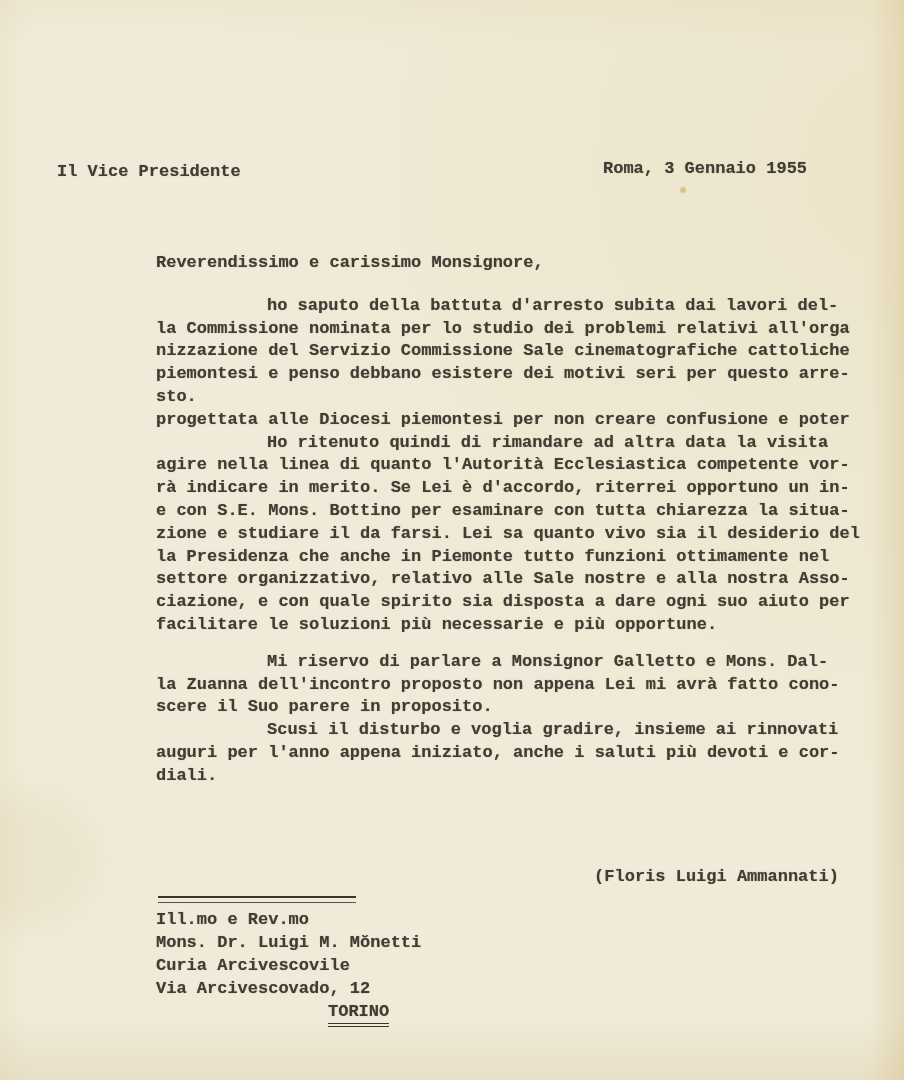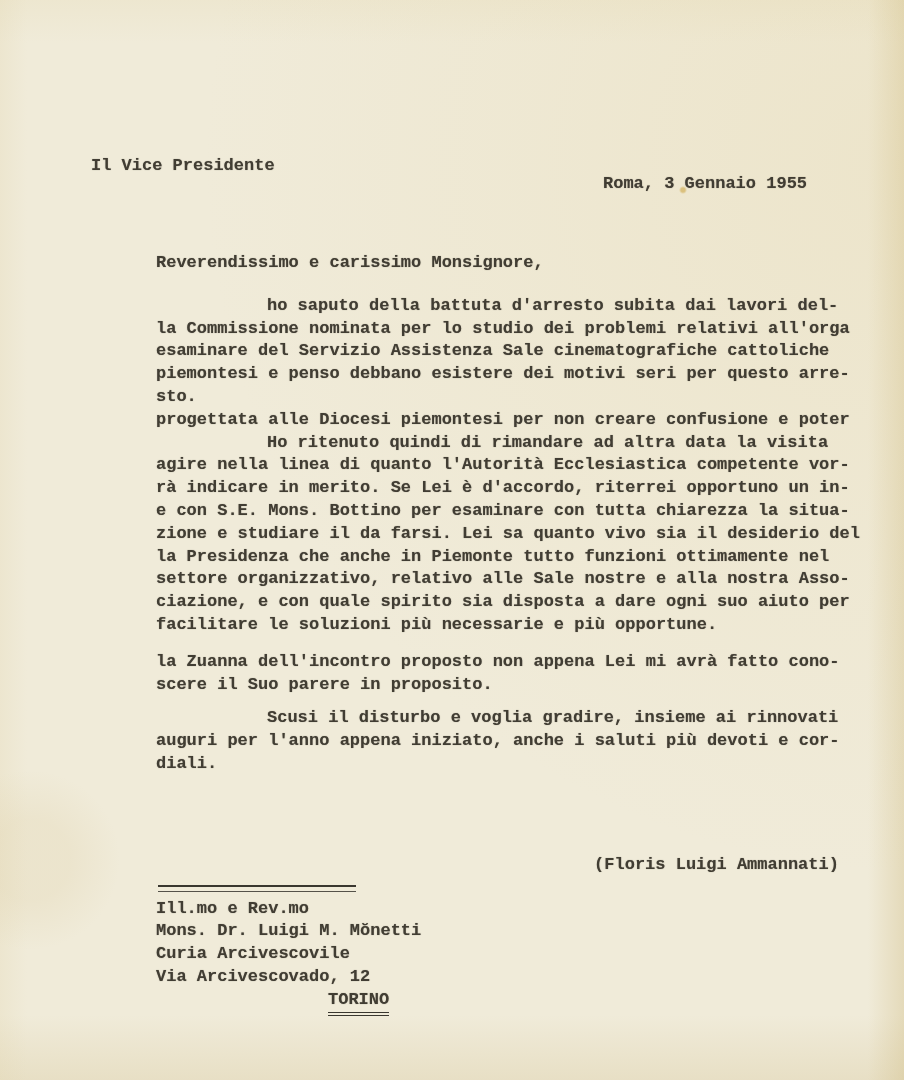--- a/index.html
+++ b/index.html
@@ -14,27 +14,27 @@
       radial-gradient(circle at 30px 860px, rgba(216,198,150,.18) 0 40px, rgba(216,198,150,0) 90px),
       radial-gradient(ellipse at 100% 15%, rgba(224,206,152,.22), rgba(224,206,152,0) 55%),
       linear-gradient(to right, rgba(226,214,176,.25) 0, rgba(226,214,176,0) 3%, rgba(226,214,176,0) 96%, rgba(206,186,128,.35) 100%),
       linear-gradient(to bottom, rgba(230,220,184,.28) 0, rgba(230,220,184,0) 4%, rgba(230,220,184,0) 94%, rgba(212,196,150,.3) 100%);
     font-family:"Liberation Mono","DejaVu Sans Mono",monospace;
     font-weight:700;
     font-size:17px;
     color:#413d33;
     text-shadow:0 0 1px rgba(65,61,51,.55);
   }
-  .sender{position:absolute;left:57px;top:155px;line-height:22px;white-space:pre;margin-left:34px;}
-  .dateline{position:absolute;left:603px;top:173px;line-height:22px;white-space:pre;}
+  .sender{position:absolute;left:57px;top:161px;line-height:22px;white-space:pre;}
+  .dateline{position:absolute;left:603px;top:158px;line-height:22px;white-space:pre;}
   .content{position:absolute;left:156px;top:252px;width:736px;}
   .salutation{line-height:22.8px;margin-bottom:20px;white-space:pre;}
   .para{margin:0;}
   .para.gap3{margin-top:14px;}
-  .para.gap4{margin-top:11px;}
+  .para.gap4{}
   .line{line-height:22.8px;white-space:pre;}
   .line.indent{padding-left:111px;}
   .u{text-underline-offset:3px;}
   .signature{margin-top:78px;padding-left:385px;line-height:22.8px;white-space:pre;text-align:center;}
   .recipient{margin-top:8px;}
   .rule{
     width:198px;height:4px;margin:0 0 6px 2px;
     border-top:2px solid #3a372f;
     border-bottom:1px solid rgba(58,55,47,.85);
   }
@@ -51,37 +51,38 @@
   <div class="sender">Il Vice Presidente</div>
   <div class="dateline">Roma, 3 Gennaio 1955</div>
 
   <div class="content">
     <div class="salutation">Reverendissimo e carissimo Monsignore,</div>
 
     <div id="letter-body">
         <div class="para">
           <div class="line indent"><span>ho saputo della battuta d'arresto subita dai lavori del-</span></div>
           <div class="line"><span>la Commissione nominata per lo studio dei problemi relativi all'or</span><span class="u">ga</span></div>
-          <div class="line"><span>esaminare del Servizio Assistenza Sale cinematografiche cattoliche</span></div>
+          <div class="line"><span>nizzazione del Servizio Commissione Sale cinematografiche cattoliche</span></div>
           <div class="line"><span>piemontesi e penso debbano esistere dei motivi seri per questo arre-</span></div>
           <div class="line"><span>sto.</span></div>
         </div>
         <div class="para">
           <div class="line"><span>progettata alle Diocesi piemontesi per non creare confusione e poter</span></div>
           <div class="line indent"><span>Ho ritenuto quindi di rimandare ad altra data la visita</span></div>
           <div class="line"><span>agire nella linea di quanto l'Autorità Ecclesiastica competente vor-</span></div>
           <div class="line"><span>rà indicare in merito. Se Lei è d'accordo, riterrei opportuno un in-</span></div>
           <div class="line"><span>e con S.E. Mons. Bottino per esaminare con tutta chiarezza la situa-</span></div>
           <div class="line"><span>zione e studiare il da farsi. Lei sa quanto vivo sia il desiderio de</span><span class="u">l</span></div>
           <div class="line"><span>la Presidenza che anche in Piemonte tutto funzioni ottimamente nel</span></div>
           <div class="line"><span>settore organizzativo, relativo alle Sale nostre e alla nostra Asso-</span></div>
           <div class="line"><span>ciazione, e con quale spirito sia disposta a dare ogni suo aiuto per</span></div>
           <div class="line"><span>facilitare le soluzioni più necessarie e più opportune.</span></div>
         </div>
         <div class="para gap3">
+          <div class="line indent"><span>Mi riservo di parlare a Monsignor Galletto e Mons. Dal-</span></div>
           <div class="line"><span>la Zuanna dell'incontro proposto non appena Lei mi avrà fatto cono-</span></div>
           <div class="line"><span>scere il Suo parere in proposito.</span></div>
         </div>
         <div class="para gap4">
           <div class="line indent"><span>Scusi il disturbo e voglia gradire, insieme ai rinnovati</span></div>
           <div class="line"><span>auguri per l'anno appena iniziato, anche i saluti più devoti e cor-</span></div>
           <div class="line"><span>diali.</span></div>
         </div>
       </div>
 

